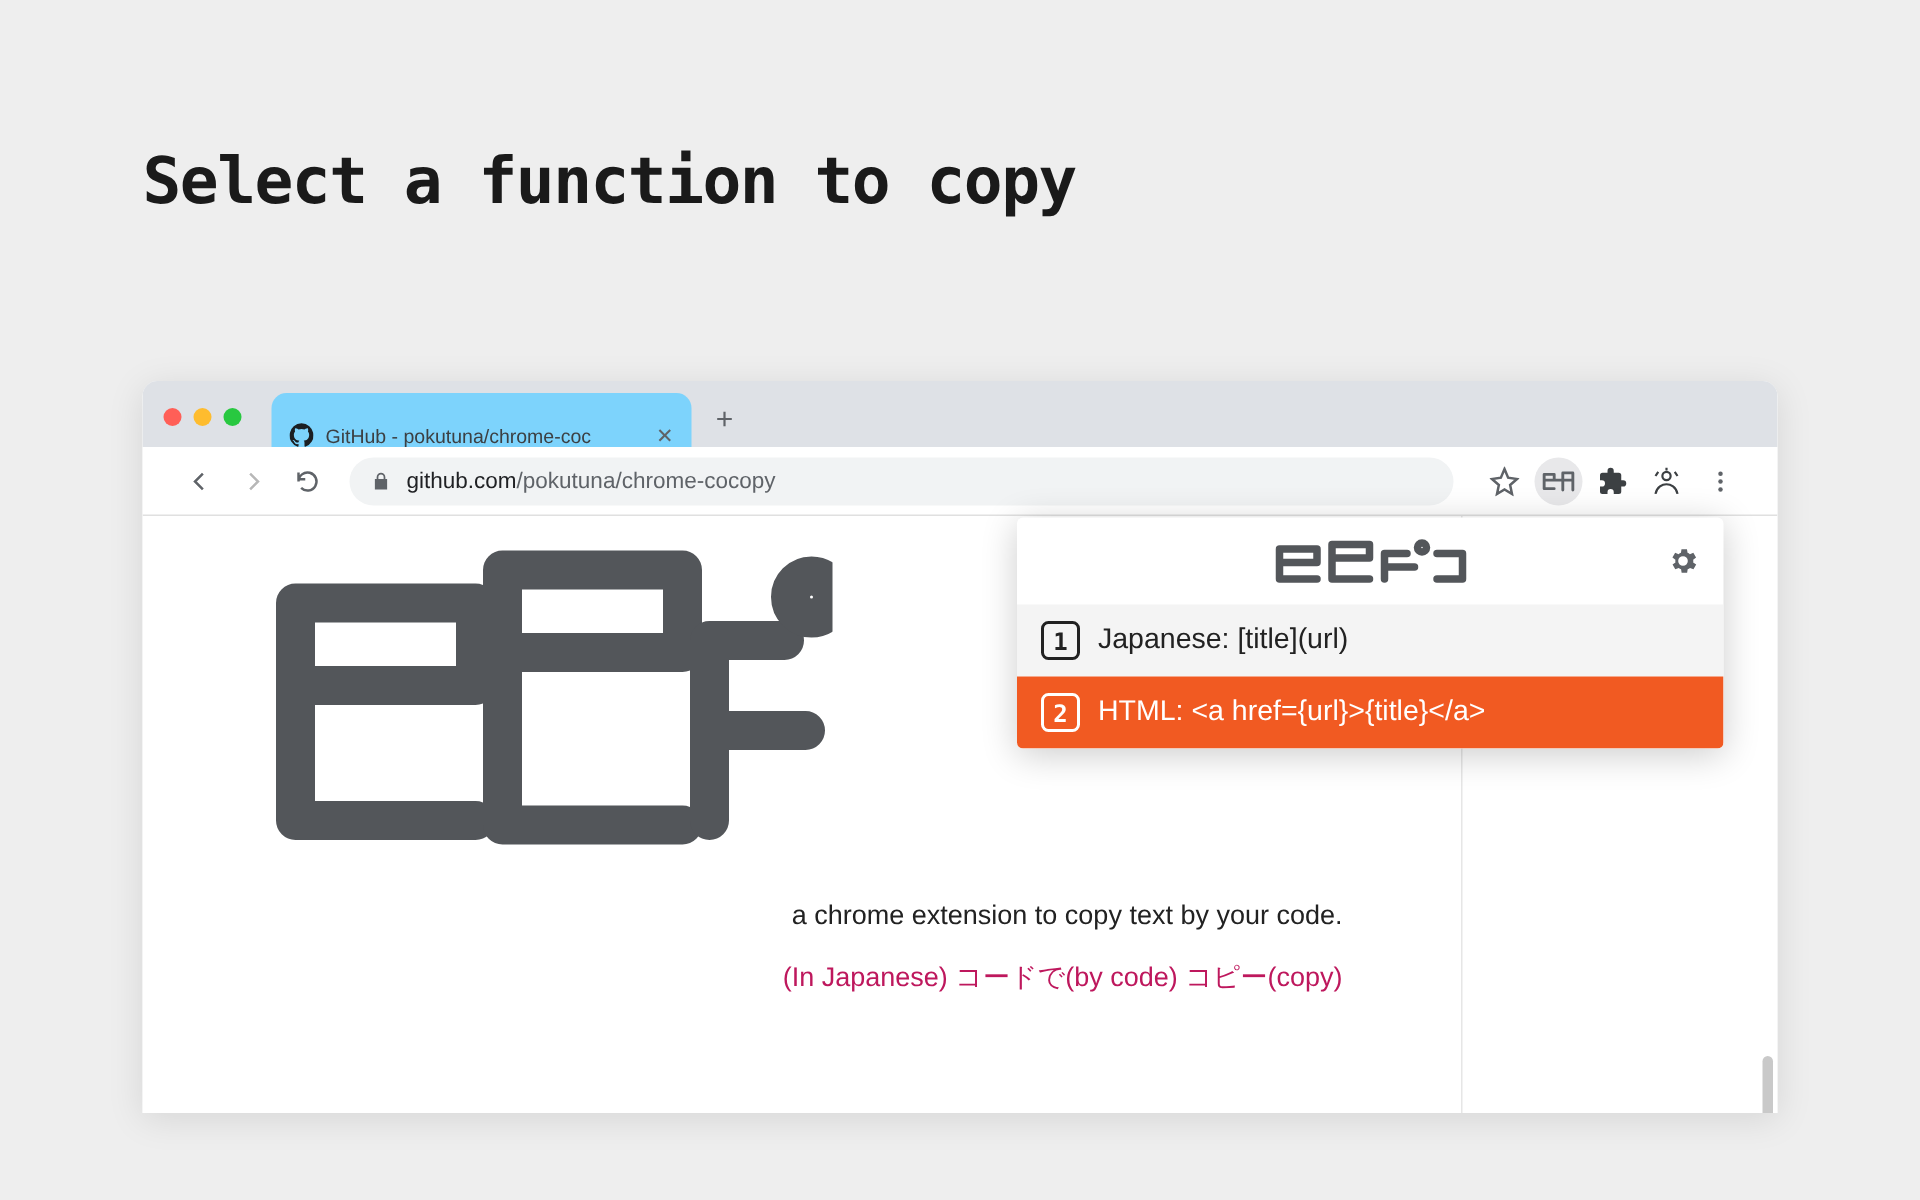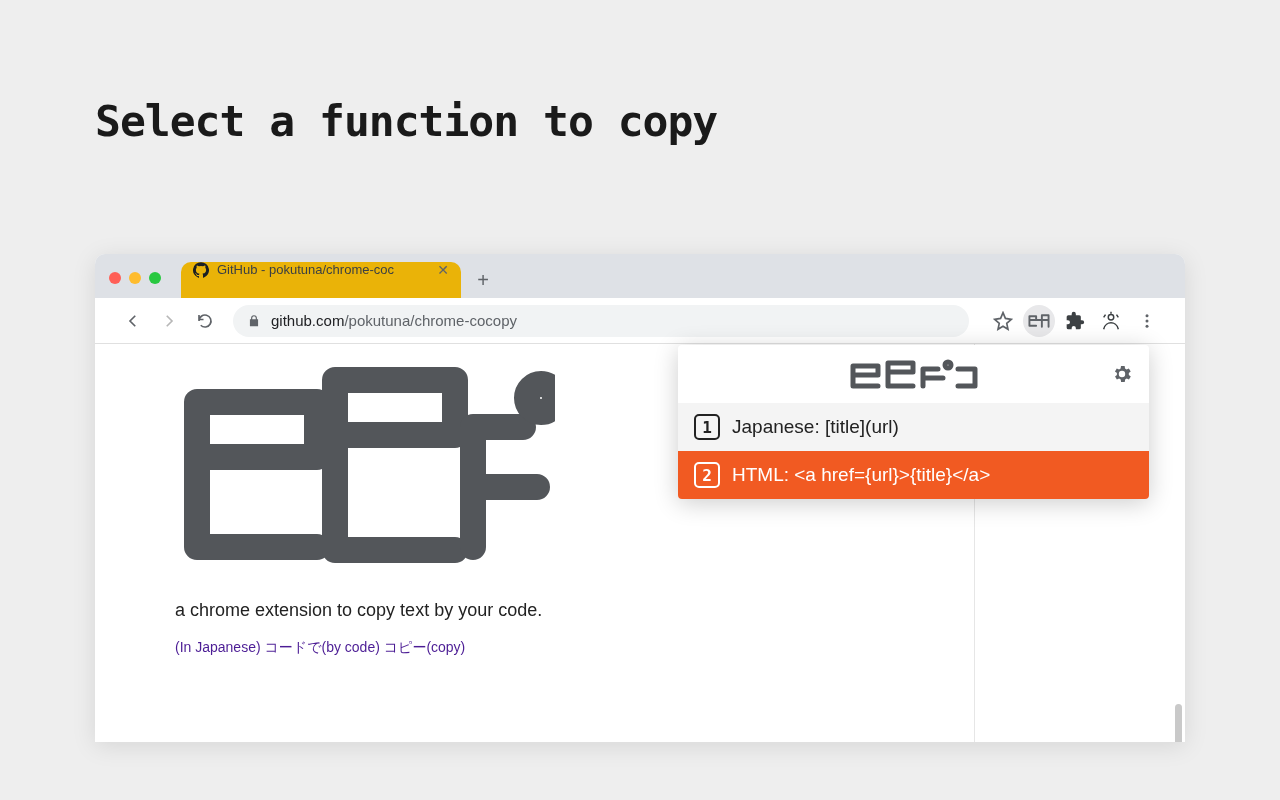--- a/index.html
+++ b/index.html
@@ -52,24 +52,24 @@
     margin-right: 20px;
     margin-bottom: 14px;
   }
   .dot { width: 12px; height: 12px; border-radius: 50%; }
   .dot.red { background: #ff5f57; }
   .dot.yellow { background: #febc2e; }
   .dot.green { background: #28c840; }
 
   .tab {
     height: 36px;
-    background: #eab308;
+    background: #7dd3fc;
     border-radius: 10px 10px 0 0;
     display: flex;
-    align-items: flex-start;
+    align-items: flex-end;
     padding: 0 10px 0 12px;
     width: 280px;
     gap: 8px;
     font-size: 13px;
     color: #3c4043;
     position: relative;
   }
   .tab .favicon {
     width: 16px; height: 16px; display: flex; align-items: center; justify-content: center;
   }
@@ -124,20 +124,21 @@
   }
   .ext-btn.active { background: #e8e8ea; }
   .star { color:#5f6368; }
 
   
   .viewport {
     position: relative;
     height: calc(100% - 44px - 46px);
     background: #fff;
     display: flex;
+    text-align: right;
   }
   .page {
     flex: 1;
     padding: 18px 0 0 0;
     border-right: 1px solid #e6e6e6;
     position: relative;
   }
   .page-inner {
     padding: 0 0 0 80px;
     max-width: 800px;
@@ -145,22 +146,22 @@
   .logo {
     display: block;
     margin-bottom: 28px;
   }
   .desc {
     font-size: 18px;
     color: #222;
     margin-bottom: 18px;
   }
   .desc2 {
-    font-size: 14px;
-    color: #4c1d95;
+    font-size: 18px;
+    color: #be185d;
   }
 
   .side-gutter {
     width: 210px;
   }
 
   
   .scroll-thumb {
     position: absolute;
     right: 3px;

